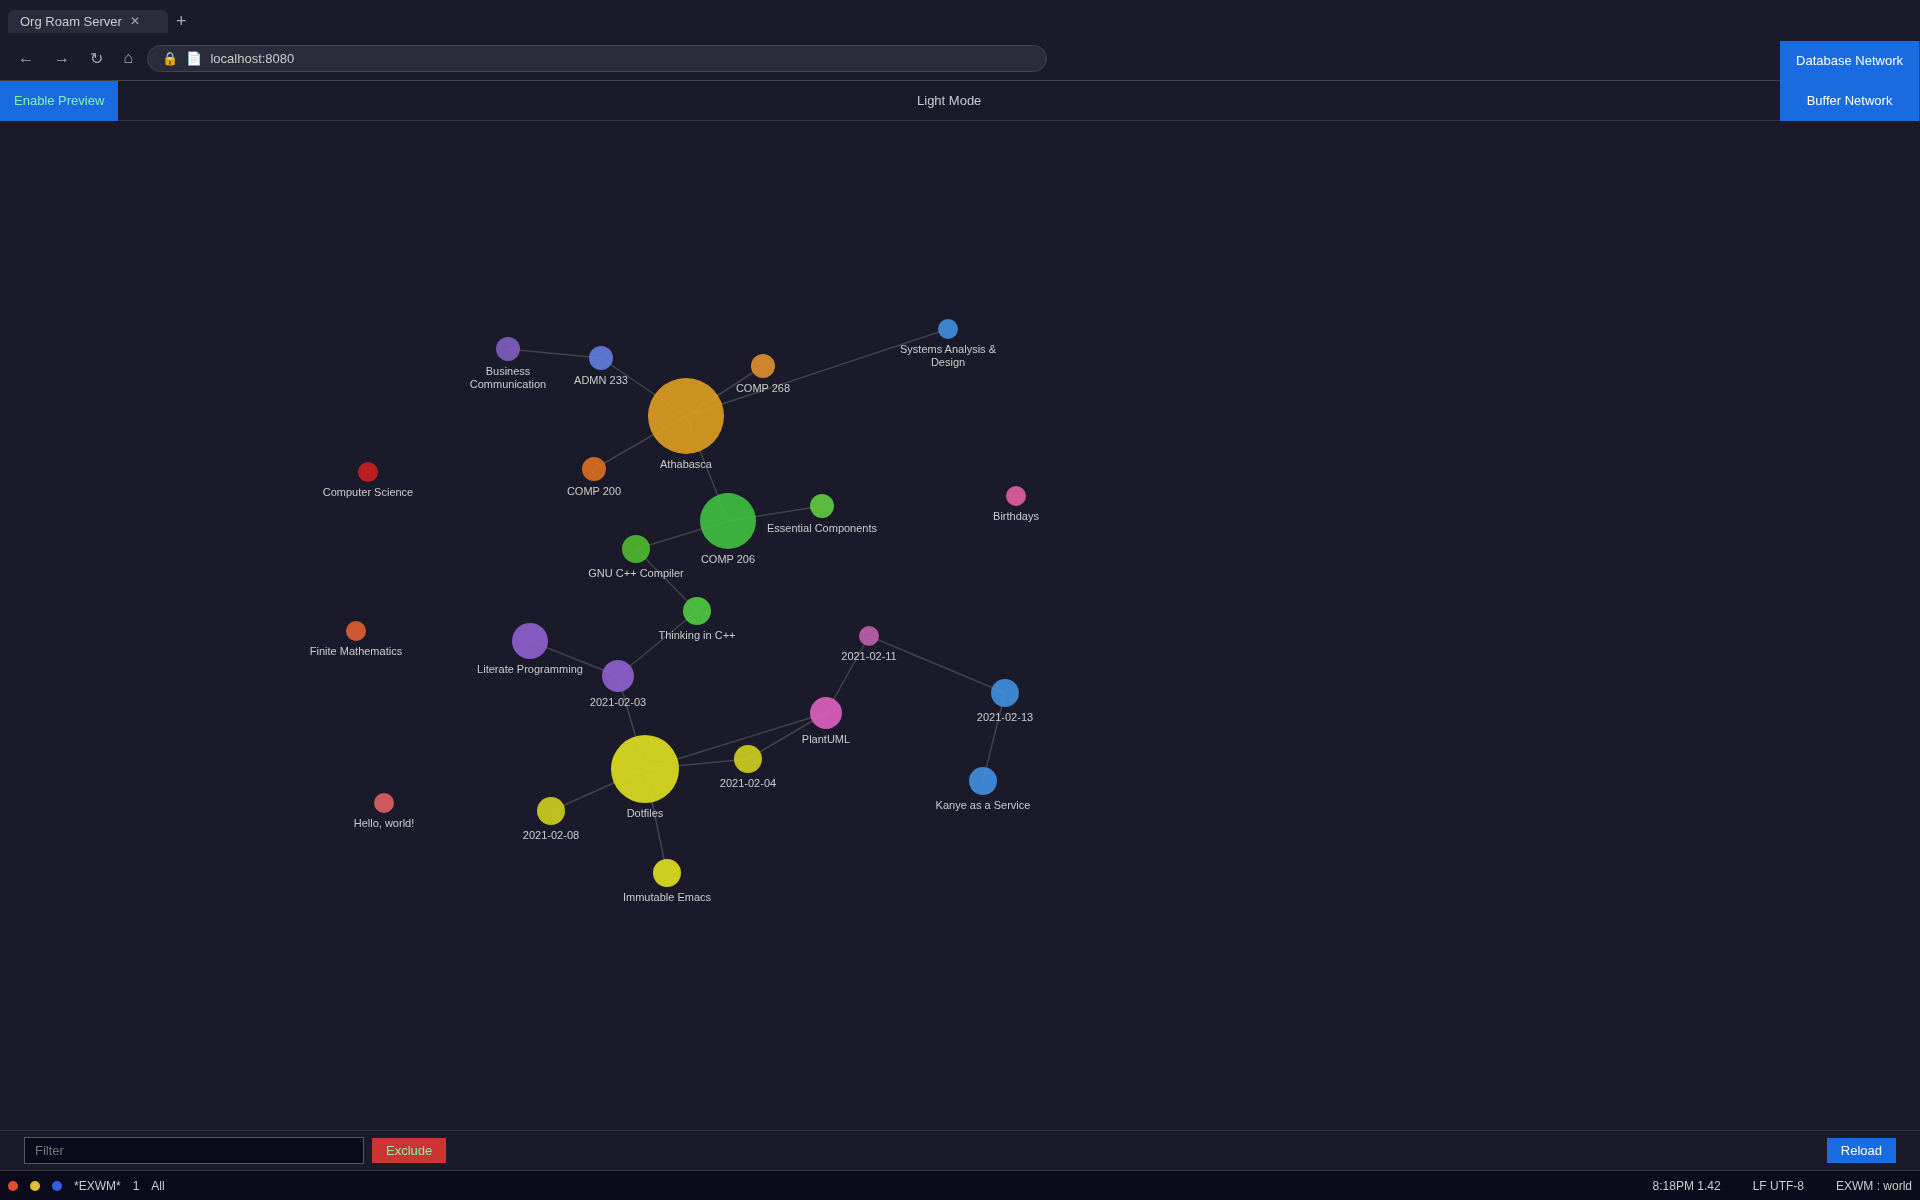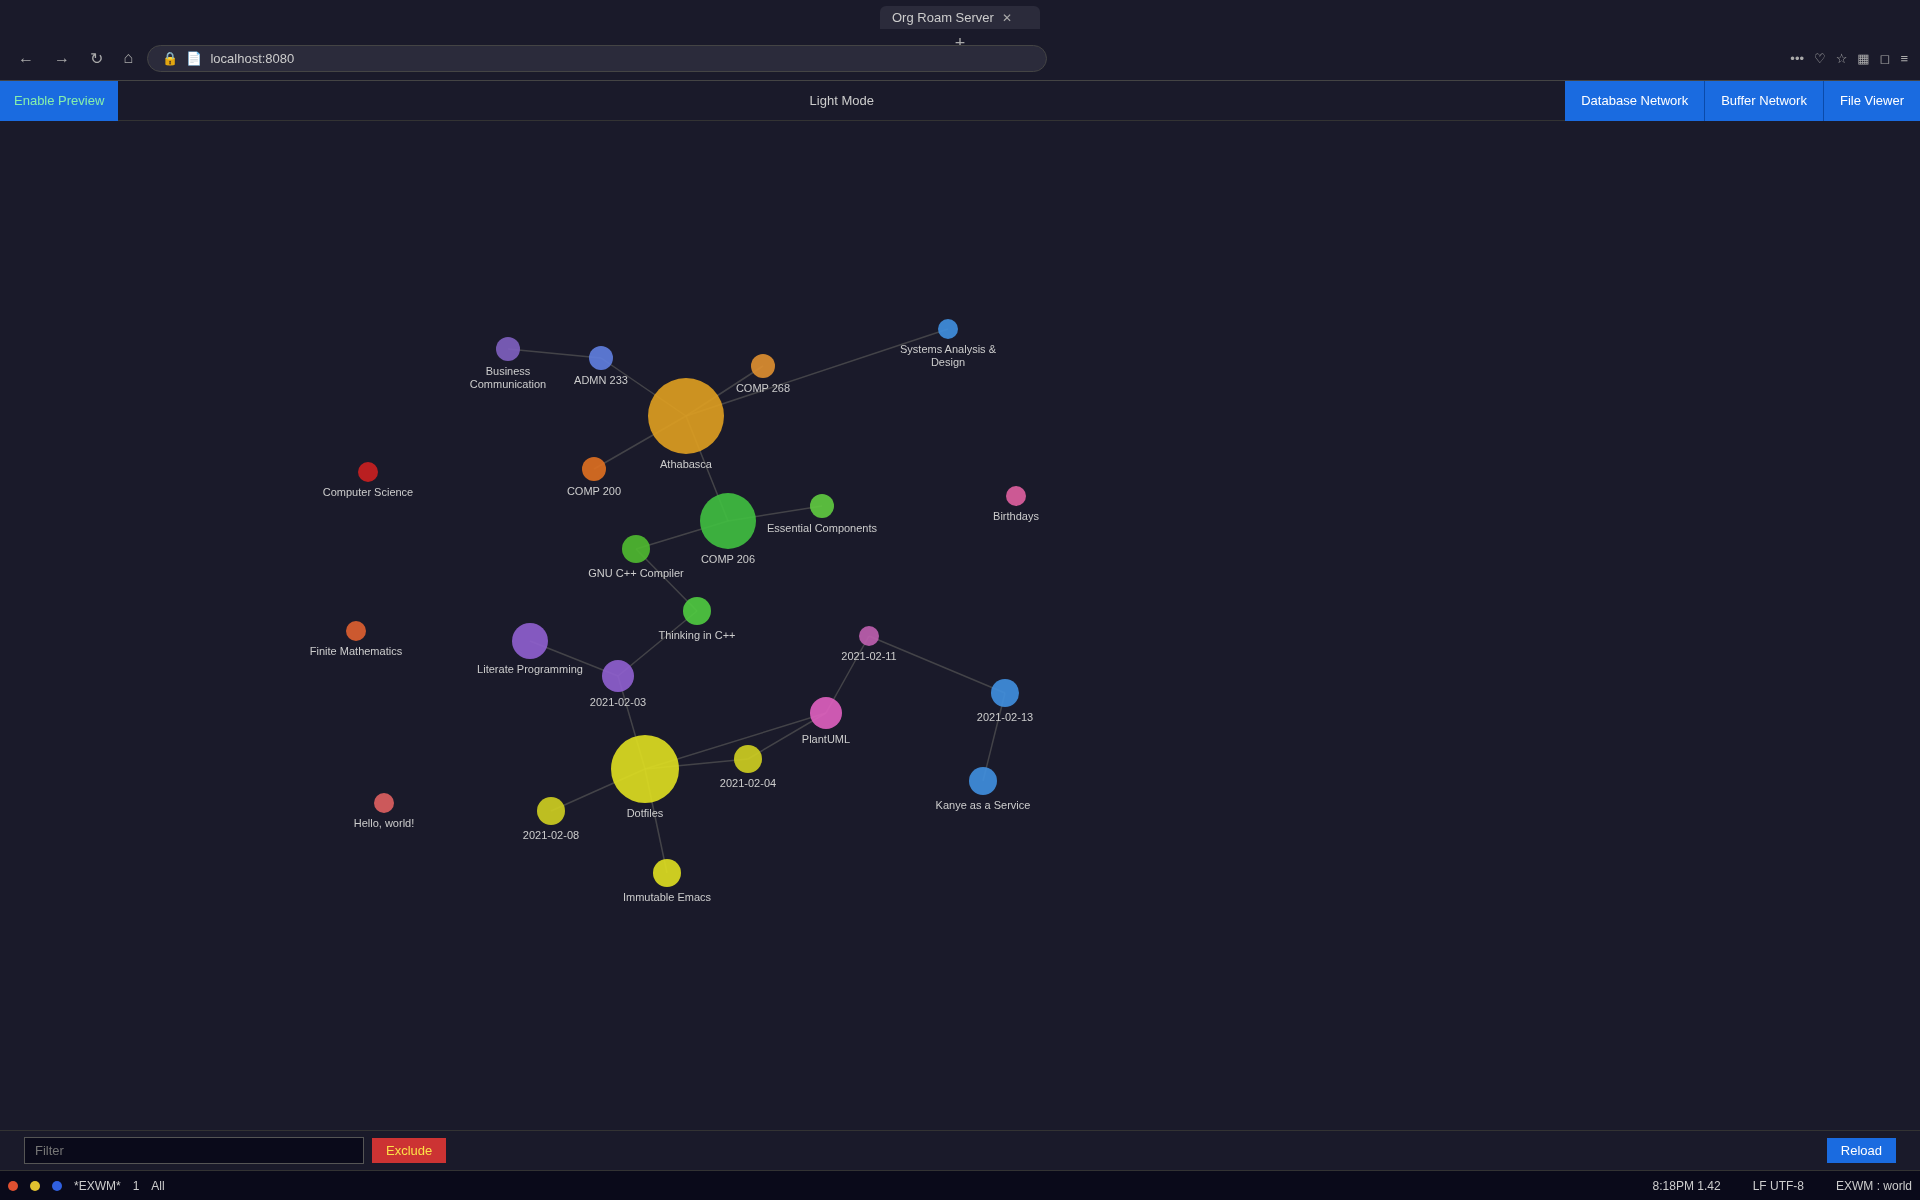--- a/index.html
+++ b/index.html
@@ -1,48 +1,48 @@
 <!DOCTYPE html>
 <html><head>
   <meta charset="utf-8">
   <style>
     * { margin: 0; padding: 0; box-sizing: border-box; }
     body { background: #1e1e2e; color: #ccc; font-family: Arial, sans-serif; font-size: 13px; overflow: hidden; width: 1920px; height: 1200px; }
 
     
     .browser-chrome { background: #2b2b3b; border-bottom: 1px solid #444; }
-    .tab-bar { display: flex; align-items: center; background: #1a1a2a; padding: 6px 8px 0 8px; height: 36px; flex-direction: column; }
+    .tab-bar { display: flex; align-items: center; background: #1a1a2a; padding: 6px 8px 0 8px; height: 36px; }
     .tab { display: flex; align-items: center; background: #2b2b3b; border-radius: 6px 6px 0 0; padding: 4px 12px; font-size: 13px; color: #ccc; gap: 8px; min-width: 160px; }
     .tab-close { color: #aaa; cursor: pointer; font-size: 12px; }
     .tab-new { background: none; border: none; color: #aaa; font-size: 18px; cursor: pointer; padding: 4px 8px; }
     .address-bar { display: flex; align-items: center; background: #1a1a2a; padding: 6px 12px; height: 44px; gap: 8px; }
     .nav-btn { background: none; border: none; color: #aaa; cursor: pointer; font-size: 16px; padding: 4px 6px; }
     .nav-btn:disabled { color: #555; }
     .url-bar { flex: 1; background: #2b2b3b; border: 1px solid #444; border-radius: 20px; padding: 5px 14px; color: #ccc; font-size: 13px; display: flex; align-items: center; gap: 8px; max-width: 900px; }
     .url-text { flex: 1; }
     .browser-actions { display: flex; align-items: center; gap: 10px; margin-left: auto; color: #aaa; }
 
     
     .app-header { display: flex; align-items: center; background: #1a1a2a; height: 40px; border-bottom: 1px solid #333; }
     .enable-preview-btn { background: #1a6be0; color: #86efac; border: none; padding: 8px 14px; cursor: pointer; font-size: 13px; height: 40px; }
     .header-center { flex: 1; text-align: center; color: #ccc; font-size: 13px; }
-    .header-nav { display: flex; }
+    .header-nav { display: flex; flex-direction: column; }
     .header-nav-btn { background: #1a6be0; color: white; border: none; padding: 8px 16px; cursor: pointer; font-size: 13px; height: 40px; border-right: 1px solid #0a4aaa; }
     .header-nav-btn:last-child { border-right: none; }
 
     
     .graph-area { position: relative; width: 1920px; height: 1060px; background: #1a1a2a; overflow: hidden; }
 
     
     .graph-svg { position: absolute; top: 0; left: 0; width: 100%; height: 100%; }
 
     
     .bottom-bar { position: fixed; bottom: 30px; left: 0; right: 0; display: flex; align-items: center; padding: 4px 24px; gap: 8px; background: #1a1a2a; border-top: 1px solid #333; height: 40px; }
     .filter-input { flex: 1; max-width: 340px; background: #0a0a1a; border: 1px solid #555; color: #ccc; padding: 5px 10px; font-size: 13px; }
-    .exclude-btn { background: #cc3333; color: #fde047; border: none; padding: 5px 14px; cursor: pointer; font-size: 13px; }
+    .exclude-btn { background: #cc3333; color: #86efac; border: none; padding: 5px 14px; cursor: pointer; font-size: 13px; }
     .reload-btn { background: #1a6be0; color: white; border: none; padding: 5px 14px; cursor: pointer; font-size: 13px; margin-left: auto; }
 
     
     .status-bar { position: fixed; bottom: 0; left: 0; right: 0; height: 30px; background: #0a0a1a; display: flex; align-items: center; padding: 0 8px; gap: 12px; font-size: 12px; color: #ccc; border-top: 1px solid #333; }
     .status-dot-red { width: 10px; height: 10px; border-radius: 50%; background: #e05030; }
     .status-dot-yellow { width: 10px; height: 10px; border-radius: 50%; background: #e0c030; }
     .status-dot-blue { width: 10px; height: 10px; border-radius: 50%; background: #3060e0; }
     .status-right { margin-left: auto; display: flex; gap: 32px; align-items: center; }
   </style>
 </head>

